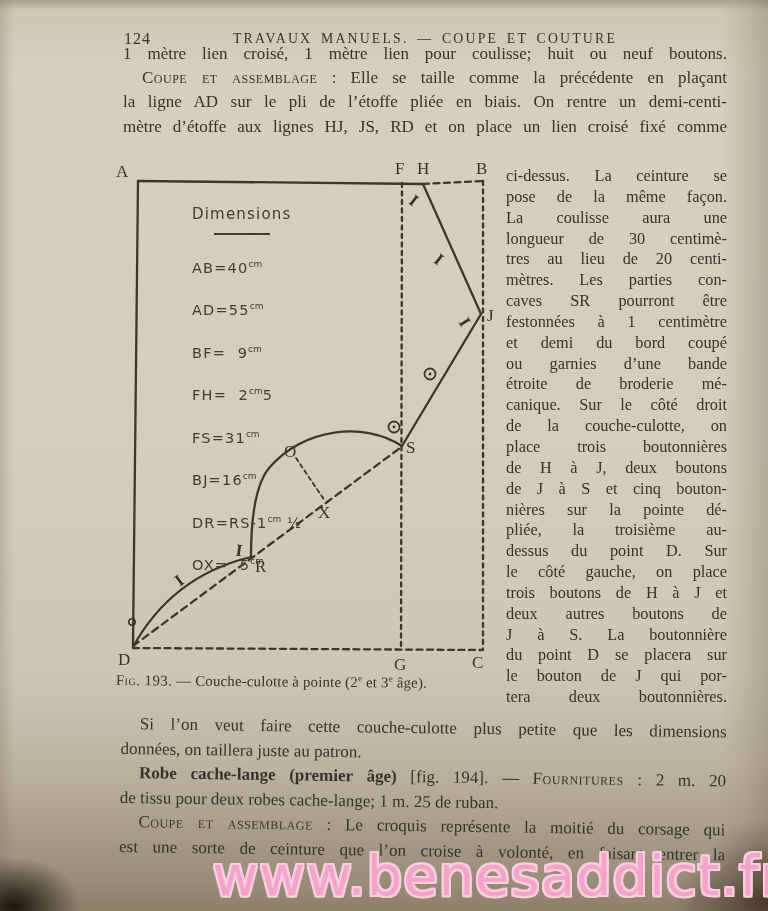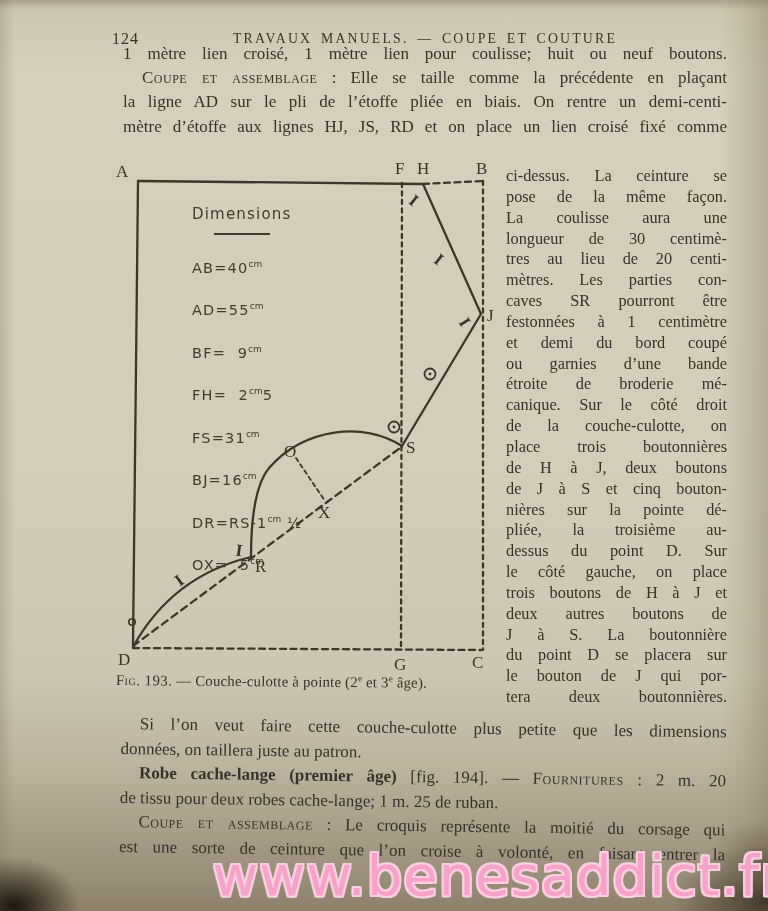--- a/index.html
+++ b/index.html
@@ -15,21 +15,21 @@
       linear-gradient(180deg, rgba(120,110,92,.42) 0px, rgba(120,110,92,0) 10px),
       linear-gradient(180deg, #cdc6b1 0%, #d5cfbc 8%, #d3cdba 50%, #ccc6b2 74%, #bdb4a0 84%, #a89e89 91%, #978c76 97%, #8d8069 100%);
   }
   .tline{white-space:nowrap;}
   .tline.just{white-space:normal;text-align:justify;text-align-last:justify;}
   .tline.ind{text-indent:19px;}
   .sc{font-variant:small-caps;letter-spacing:.5px;}
   .b{font-weight:bold;}
   .sup{vertical-align:super;font-size:.62em;line-height:0;}
 
-  .pagenum{position:absolute;left:112px;top:30px;font-size:16px;letter-spacing:1px;}
+  .pagenum{position:absolute;left:124px;top:30px;font-size:16px;letter-spacing:1px;}
   .header{position:absolute;left:123px;top:31px;width:604px;text-align:center;
           font-size:13.8px;letter-spacing:2.2px;word-spacing:3px;}
 
   .para-top{position:absolute;left:123px;top:42px;width:604px;font-size:17px;line-height:24.2px;}
   .right-col{position:absolute;left:506px;top:166px;width:221px;font-size:16.3px;line-height:20.85px;}
   .para-bottom{position:absolute;left:121px;top:712px;width:606px;font-size:17px;line-height:24.6px;
                transform:rotate(0.8deg);transform-origin:0 0;}
 
   .figure-wrap{position:absolute;left:108px;top:160px;width:402px;height:536px;}
   .fig-dims{position:absolute;left:192px;top:205px;font-family:"DejaVu Sans",sans-serif;

